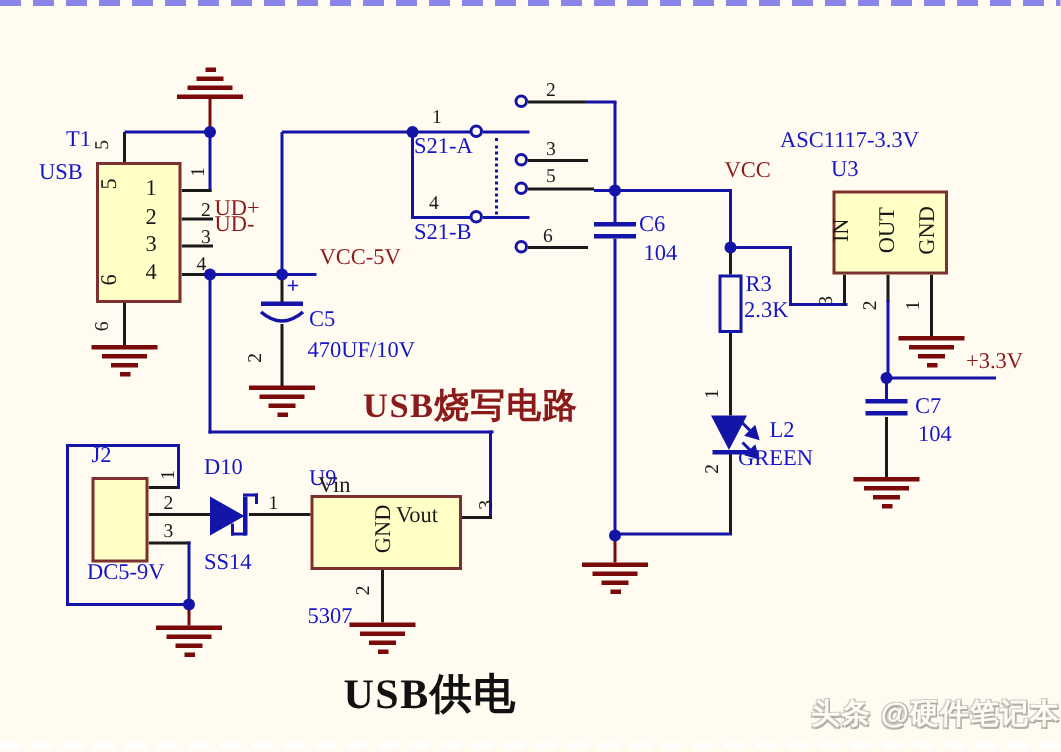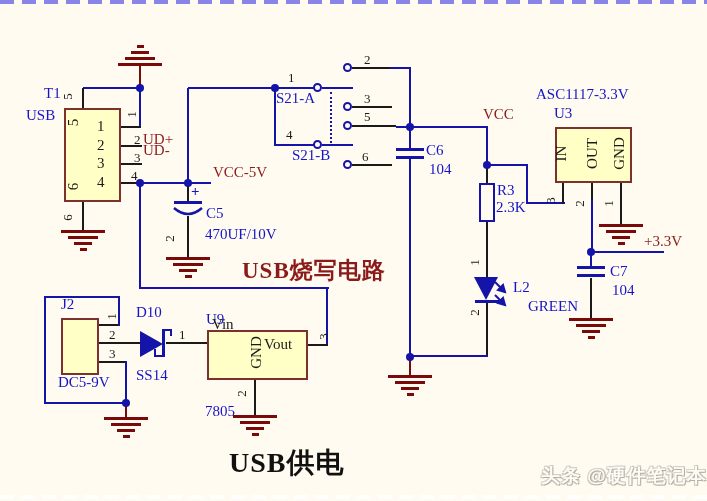--- a/index.html
+++ b/index.html
@@ -234,39 +234,39 @@
 <span class="lbl net" style="left:213px;top:165px">VCC-5V</span>
 
 <span class="lbl" style="left:191px;top:184px;font-weight:bold">+</span>
 <span class="lbl" style="left:206px;top:206px">C5</span>
 <span class="lbl" style="left:205px;top:227px">470UF/10V</span>
 <span class="pinnum" style="left:166px;top:232px"><span class="rot">2</span></span>
 
 <span class="pinnum" style="left:288px;top:71px">1</span>
 <span class="lbl" style="left:276px;top:91px">S21-A</span>
 <span class="pinnum" style="left:286px;top:128px">4</span>
-<span class="lbl" style="left:292px;top:148px">S21-B</span>
+<span class="lbl" style="left:276px;top:148px">S21-B</span>
 <span class="pinnum" style="left:364px;top:53px">2</span>
 <span class="pinnum" style="left:364px;top:92px">3</span>
 <span class="pinnum" style="left:364px;top:110px">5</span>
 <span class="pinnum" style="left:362px;top:150px">6</span>
 
 <span class="lbl" style="left:426px;top:143px">C6</span>
 <span class="lbl" style="left:429px;top:162px">104</span>
 
 <span class="lbl net" style="left:483px;top:107px">VCC</span>
 <span class="lbl" style="left:497px;top:183px">R3</span>
 <span class="lbl" style="left:496px;top:200px">2.3K</span>
 
 <span class="pinnum" style="left:471px;top:256px"><span class="rot">1</span></span>
 <span class="lbl" style="left:513px;top:280px">L2</span>
-<span class="lbl" style="left:528px;top:299px">GREEN</span>
+<span class="lbl" style="left:492px;top:299px">GREEN</span>
 <span class="pinnum" style="left:471px;top:306px"><span class="rot">2</span></span>
 
-<span class="lbl" style="left:536px;top:87px">ASC1117-3.3V</span>
+<span class="lbl" style="left:520px;top:87px">ASC1117-3.3V</span>
 <span class="lbl" style="left:554px;top:106px">U3</span>
 <span class="inner" style="left:554px;top:146px"><span class="rot">IN</span></span>
 <span class="inner" style="left:577px;top:146px"><span class="rot">OUT</span></span>
 <span class="inner" style="left:603px;top:146px"><span class="rot">GND</span></span>
 <span class="pinnum" style="left:547px;top:194px"><span class="rot">3</span></span>
 <span class="pinnum" style="left:576px;top:197px"><span class="rot">2</span></span>
 <span class="pinnum" style="left:605px;top:197px"><span class="rot">1</span></span>
 
 <span class="lbl net" style="left:644px;top:234px">+3.3V</span>
 <span class="lbl" style="left:610px;top:264px">C7</span>
@@ -283,16 +283,16 @@
 <span class="lbl" style="left:136px;top:305px">D10</span>
 <span class="lbl" style="left:136px;top:368px">SS14</span>
 <span class="pinnum" style="left:179px;top:328px">1</span>
 
 <span class="lbl" style="left:206px;top:312px">U9</span>
 <span class="inner" style="left:212px;top:317px">Vin</span>
 <span class="inner" style="left:240px;top:345px"><span class="rot">GND</span></span>
 <span class="inner" style="left:264px;top:337px">Vout</span>
 <span class="pinnum" style="left:320px;top:330px"><span class="rot">3</span></span>
 <span class="pinnum" style="left:238px;top:387px"><span class="rot">2</span></span>
-<span class="lbl" style="left:205px;top:404px">7805</span>
+<span class="lbl" style="left:205px;top:404px">5307</span>
 
 <span class="title" style="left:229px;top:444px">USB供电</span>
 <span class="wm" style="left:541px;top:463px">头条 @硬件笔记本</span>
 
 </body></html>

